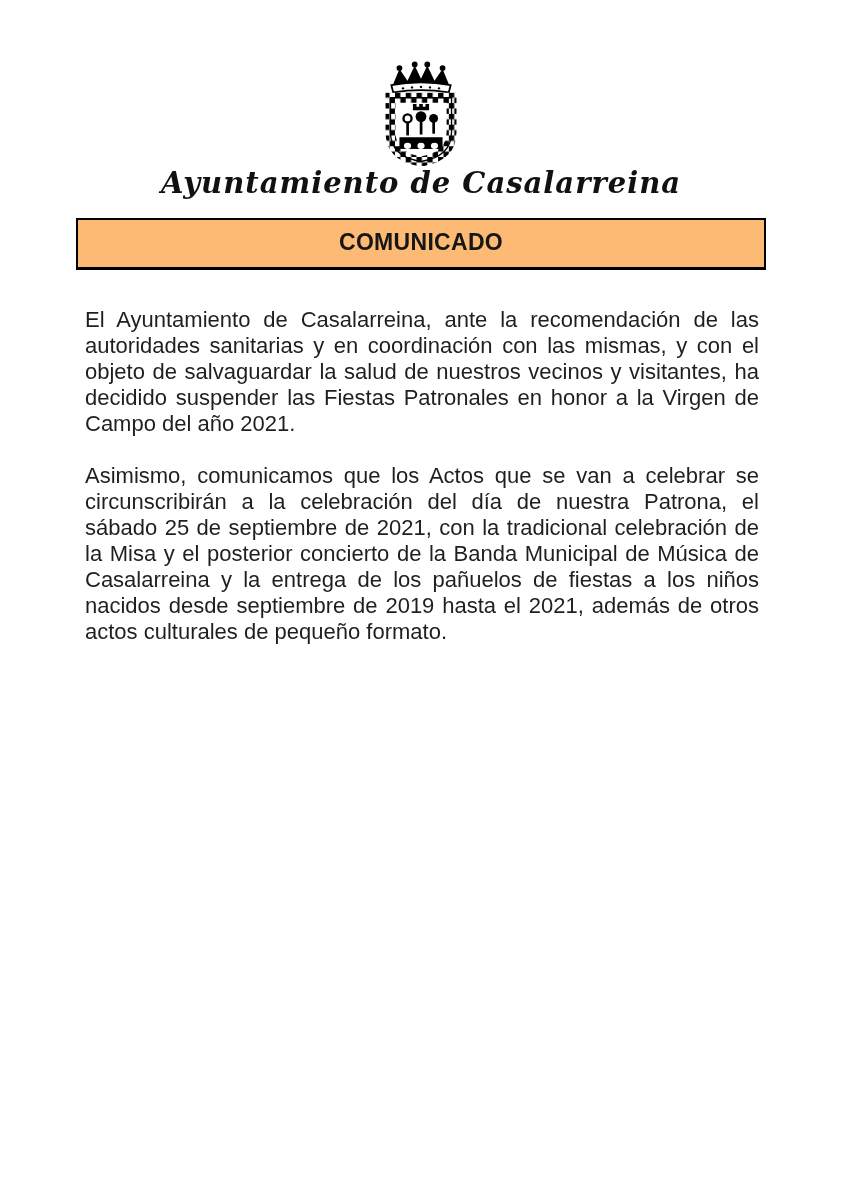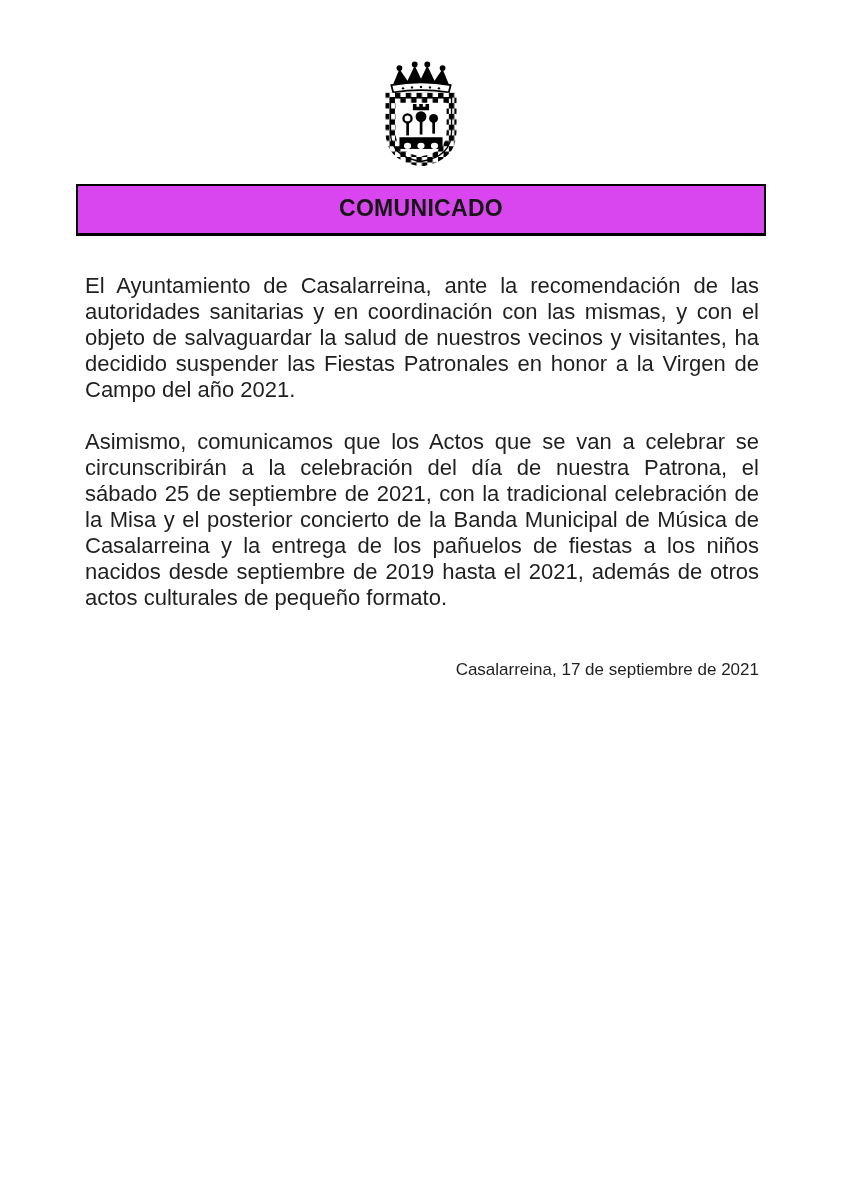--- a/index.html
+++ b/index.html
@@ -112,25 +112,25 @@
       <circle cx="79" cy="65" r="5" fill="#000000"></circle>
       <rect x="77.6" y="69" width="3" height="13" fill="#000000"></rect>
 
       <rect x="41" y="86" width="48" height="13" fill="#000000"></rect>
       <rect x="46" y="92" width="8" height="7" rx="4" fill="#ffffff"></rect>
       <rect x="61" y="92" width="8" height="7" rx="4" fill="#ffffff"></rect>
       <rect x="76" y="92" width="8" height="7" rx="4" fill="#ffffff"></rect>
     </g>
   </svg>
 
+  <div class="org-name">Ayuntamiento de Casalarreina</div>
 
-  <div class="notice-box" style="background: #d946ef; border-color: rgb(0, 0, 0);">
+  <div class="notice-box" style="background: #fdba74; border-color: rgb(0, 0, 0);">
     <div class="notice-title">COMUNICADO</div>
   </div>
 
   <div class="doc-body">
     <p>El Ayuntamiento de Casalarreina, ante la recomendación de las autoridades sanitarias y en coordinación con las mismas, y con el objeto de salvaguardar la salud de nuestros vecinos y visitantes, ha decidido suspender las Fiestas Patronales en honor a la Virgen de Campo del año 2021.</p>
     <p>Asimismo, comunicamos que los Actos que se van a celebrar se circunscribirán a la celebración del día de nuestra Patrona, el sábado 25 de septiembre de 2021, con la tradicional celebración de la Misa y el posterior concierto de la Banda Municipal de Música de Casalarreina y la entrega de los pañuelos de fiestas a los niños nacidos desde septiembre de 2019 hasta el 2021, además de otros actos culturales de pequeño formato.</p>
   </div>
 
-  <div class="dateline">Casalarreina, 17 de septiembre de 2021</div>
 
 </div>
 
 </body></html>

